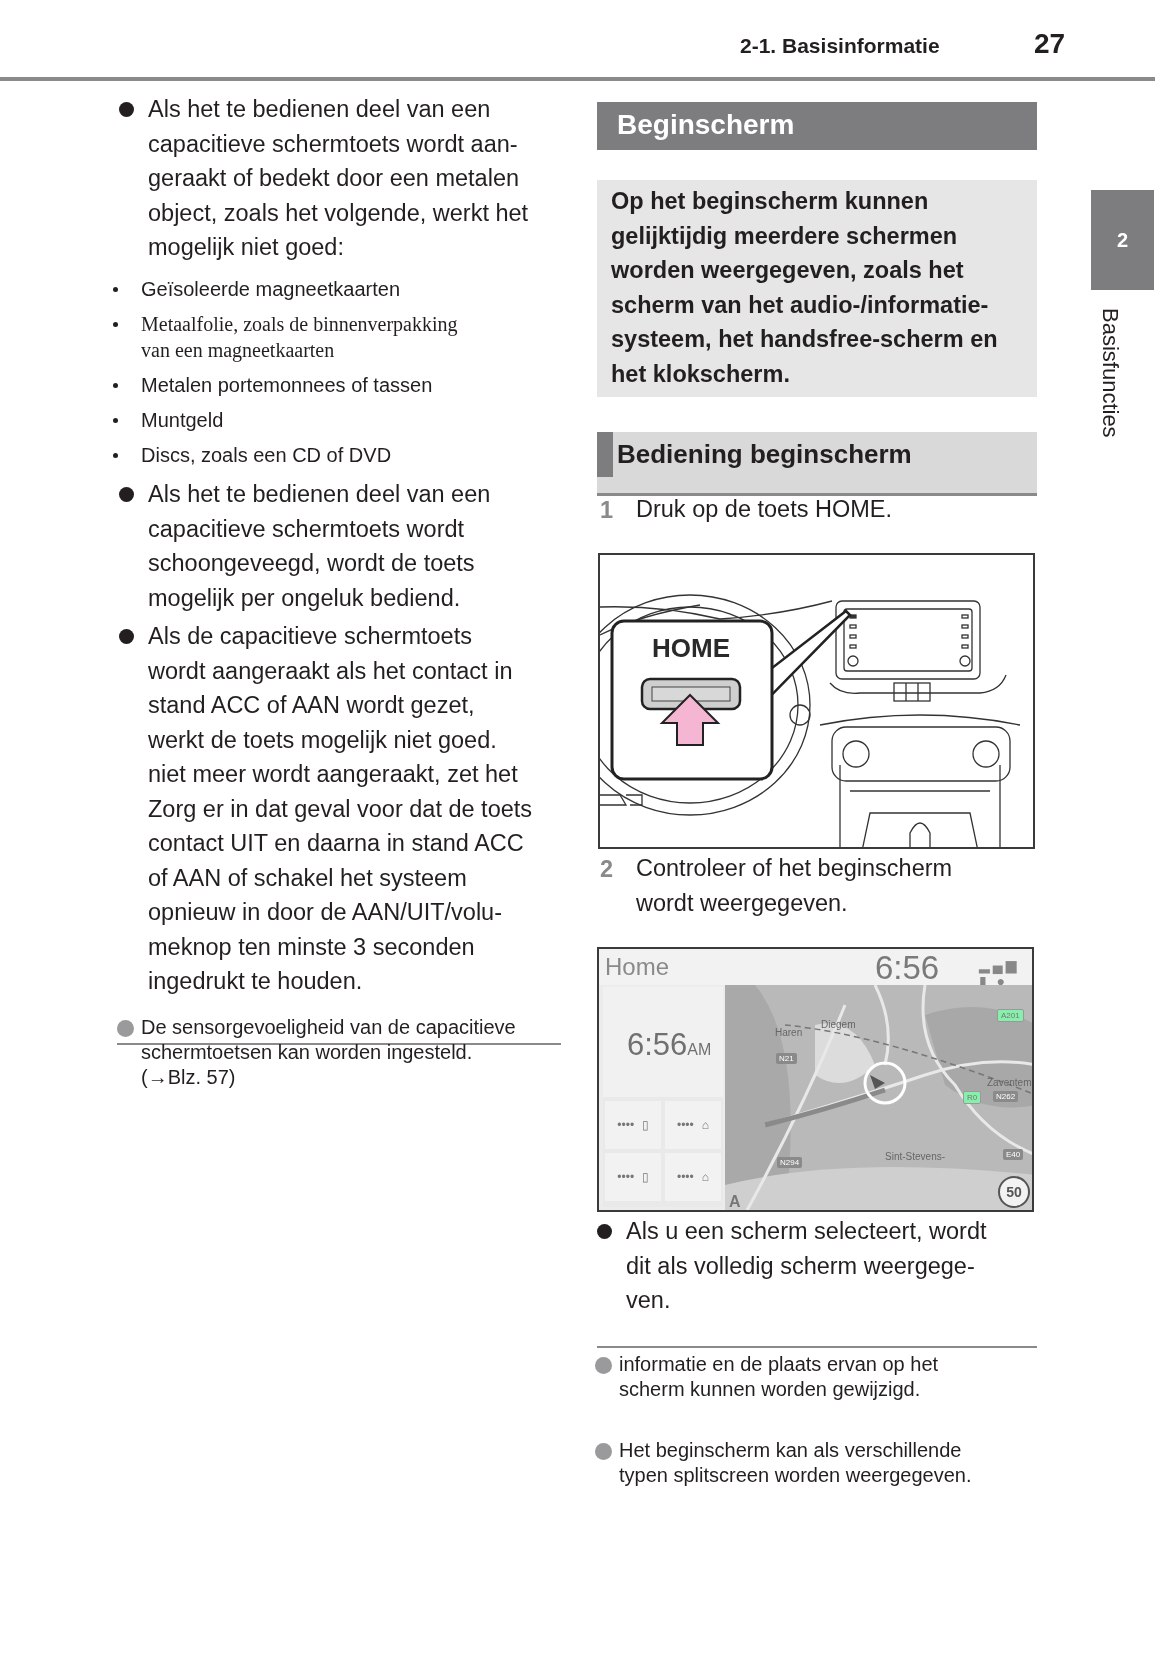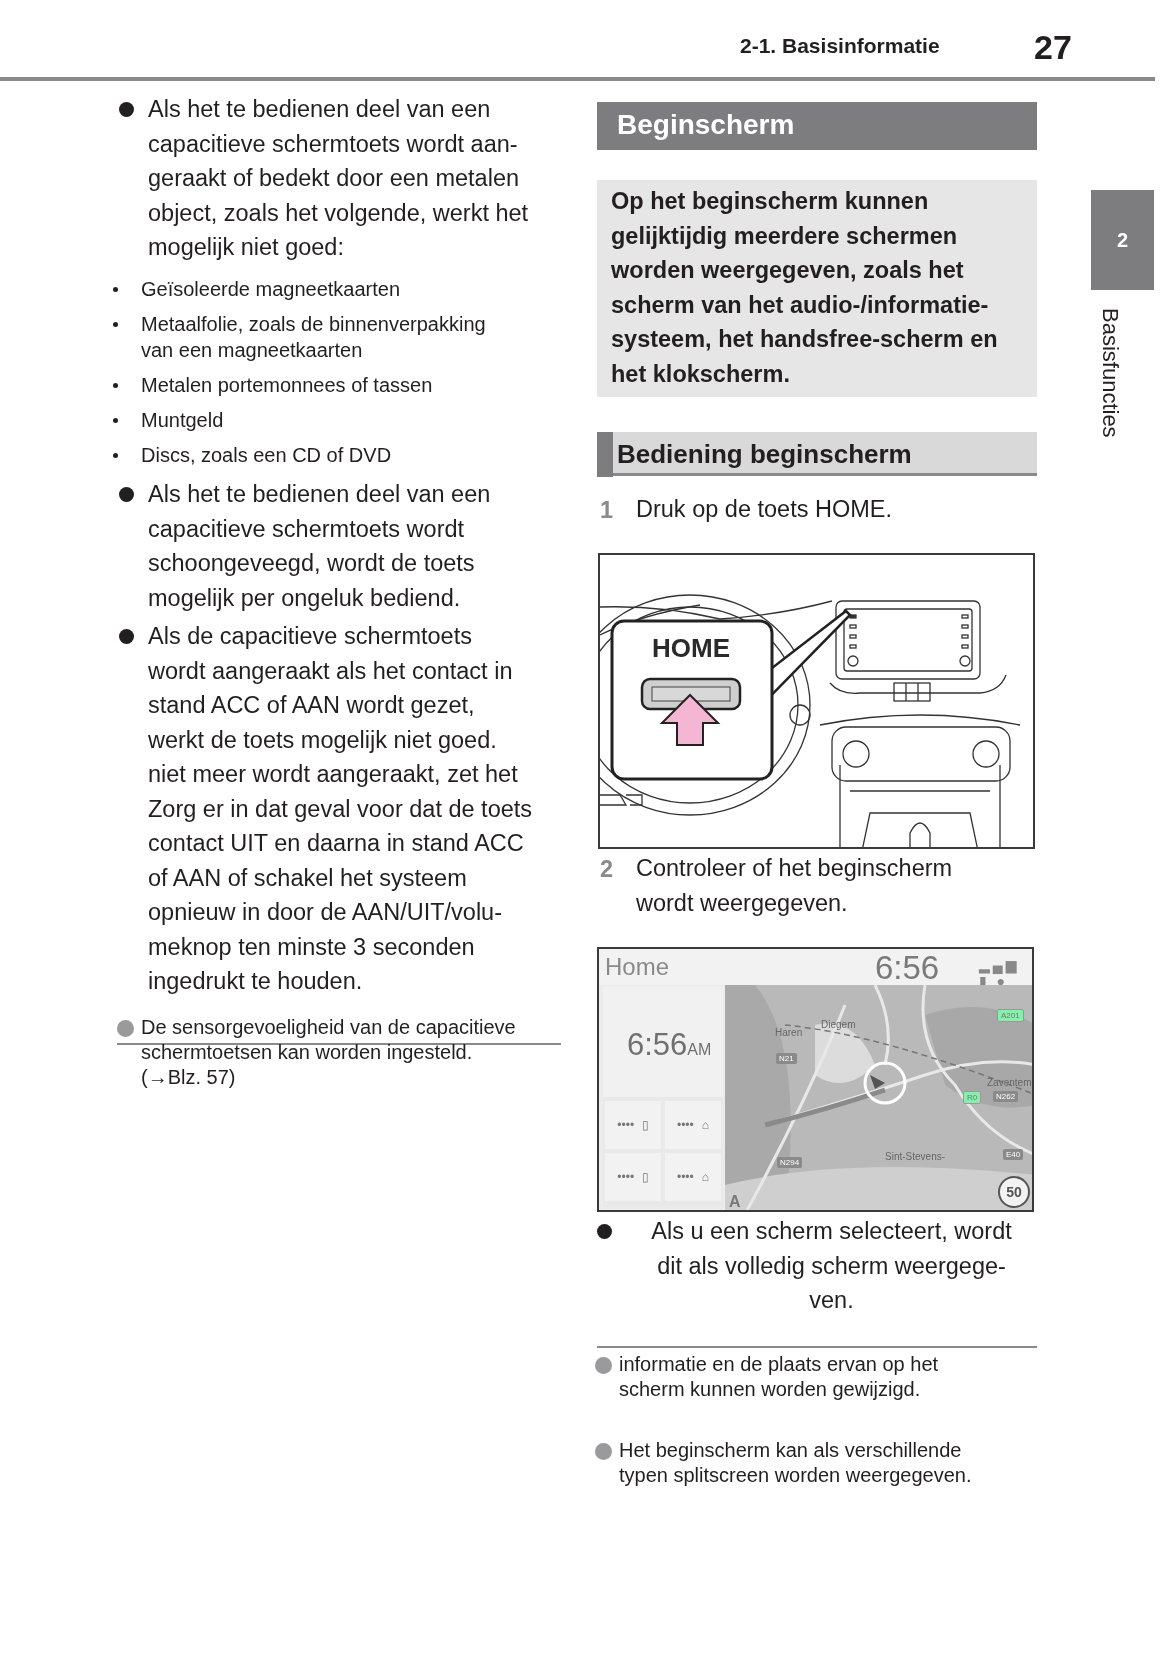--- a/index.html
+++ b/index.html
@@ -2,21 +2,21 @@
 <html><head>
 <meta charset="utf-8">
 <style>
   html, body { margin: 0; padding: 0; background: #ffffff; }
   body { width: 1166px; height: 1654px; position: relative; overflow: hidden;
          font-family: "Liberation Sans", sans-serif; color: #231f20; }
   .abs { position: absolute; }
 
   
   .hdr-section { left: 740px; top: 34px; font-size: 21px; font-weight: bold; color: #231f20; }
-  .hdr-page { left: 1034px; top: 28px; font-size: 34px; font-weight: bold; color: #231f20; }
+  .hdr-page { left: 1034px; top: 28px; font-size: 28px; font-weight: bold; color: #231f20; }
   .hdr-rule { left: 0; top: 77px; width: 1155px; height: 4px; background: #8a8a8c; }
 
   
   .side-tab { left: 1091px; top: 190px; width: 63px; height: 100px; background: #7d7d80;
               color: #fff; font-weight: bold; font-size: 20px; display: flex; align-items: center; justify-content: center; }
   .side-label { left: 1097px; top: 308px; font-size: 22px; color: #231f20;
                 writing-mode: vertical-rl; }
 
   
   .bul-big { font-size: 23.5px; line-height: 34.5px; }
@@ -26,21 +26,21 @@
 
   .note-rule { height: 1.5px; background: #8a8a8c; }
   .note { font-size: 20px; line-height: 25px; color: #231f20; }
   .note .gdot { position: absolute; left: -24px; top: 5px; width: 17px; height: 17px; border-radius: 50%; background: #9a9a9c; }
 
   
   .h-main { left: 597px; top: 102px; width: 440px; height: 48px; background: #7d7d80; color: #fff;
             font-size: 28px; font-weight: bold; box-sizing: border-box; padding: 4px 0 0 20px; line-height: 38px; }
   .intro { left: 597px; top: 180px; width: 440px; height: 217px; background: #e6e6e7; box-sizing: border-box;
            padding: 4px 14px 0 14px; font-size: 23.5px; font-weight: bold; line-height: 34.5px; }
-  .h-sub { left: 597px; top: 432px; width: 440px; height: 44px; background: #d9d9da;
+  .h-sub { left: 597px; top: 432px; width: 440px; height: 64px; background: #d9d9da;
            border-bottom: 3px solid #8a8a8c; box-sizing: border-box; }
   .h-sub .bar { position: absolute; left: 0; top: 0; width: 16px; height: 45px; background: #7d7d80; }
   .h-sub .txt { position: absolute; left: 20px; top: 7px; font-size: 26px; font-weight: bold; }
   .step-num { font-size: 23.5px; font-weight: bold; color: #8a8a8c; }
   .step-txt { font-size: 23.5px; line-height: 34.5px; }
 
   .fig { border: 2px solid #3a3a3a; box-sizing: border-box; background: #fff; overflow: hidden; }
 
   
   .hs { left: 597px; top: 947px; width: 437px; height: 265px; background: #ececec; }
@@ -82,21 +82,21 @@
     <div>geraakt of bedekt door een metalen</div>
     <div>object, zoals het volgende, werkt het</div>
     <div>mogelijk niet goed:</div>
   </div>
 </div>
 
 <div class="abs sub" style="left:141px; top:276px; width:420px;">
   <span class="sdot"></span>
   <div>Geïsoleerde magneetkaarten</div>
 </div>
-<div class="abs sub" style="left:141px; top:311px; width:420px;">
+<div class="abs sub" style="left:141px; top:311px; width:420px;font-family:Liberation Serif, serif;">
   <span class="sdot"></span>
   <div>Metaalfolie, zoals de binnenverpakking</div>
   <div>van een magneetkaarten</div>
 </div>
 <div class="abs sub" style="left:141px; top:372px; width:420px;">
   <span class="sdot"></span>
   <div>Metalen portemonnees of tassen</div>
 </div>
 <div class="abs sub" style="left:141px; top:407px; width:420px;">
   <span class="sdot"></span>
@@ -280,21 +280,21 @@
     <span class="road-tag" style="left:52px; top:172px;">N294</span>
     <span class="road-tag light" style="left:272px; top:24px;">A201</span>
     <span class="road-tag" style="left:278px; top:164px;">E40</span>
     <div class="map-lbl" style="left:4px; top:208px; font-size:16px; font-weight:bold; color:#777;">A</div>
     <div class="speed">50</div>
   </div>
 </div>
 
 <div class="abs bul-big" style="left:597px; top:1214px; width:440px;">
   <span class="dot" style="left:0; top:10px;"></span>
-  <div style="padding-left:29px;text-align:center;">
+  <div style="padding-left:29px;">
     <div>Als u een scherm selecteert, wordt</div>
     <div>dit als volledig scherm weergege-</div>
     <div>ven.</div>
   </div>
 </div>
 
 <div class="abs note-rule" style="left:597px; top:1346px; width:440px;"></div>
 <div class="abs note" style="left:619px; top:1352px; width:420px;">
   <span class="gdot"></span>
   <div>informatie en de plaats ervan op het</div>

